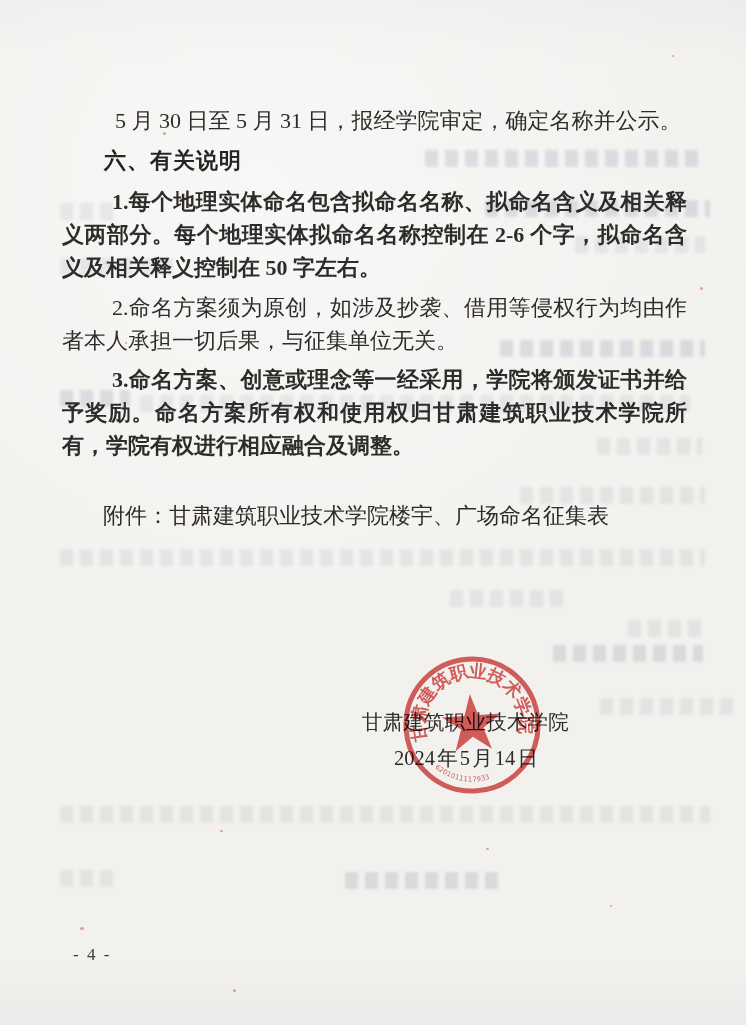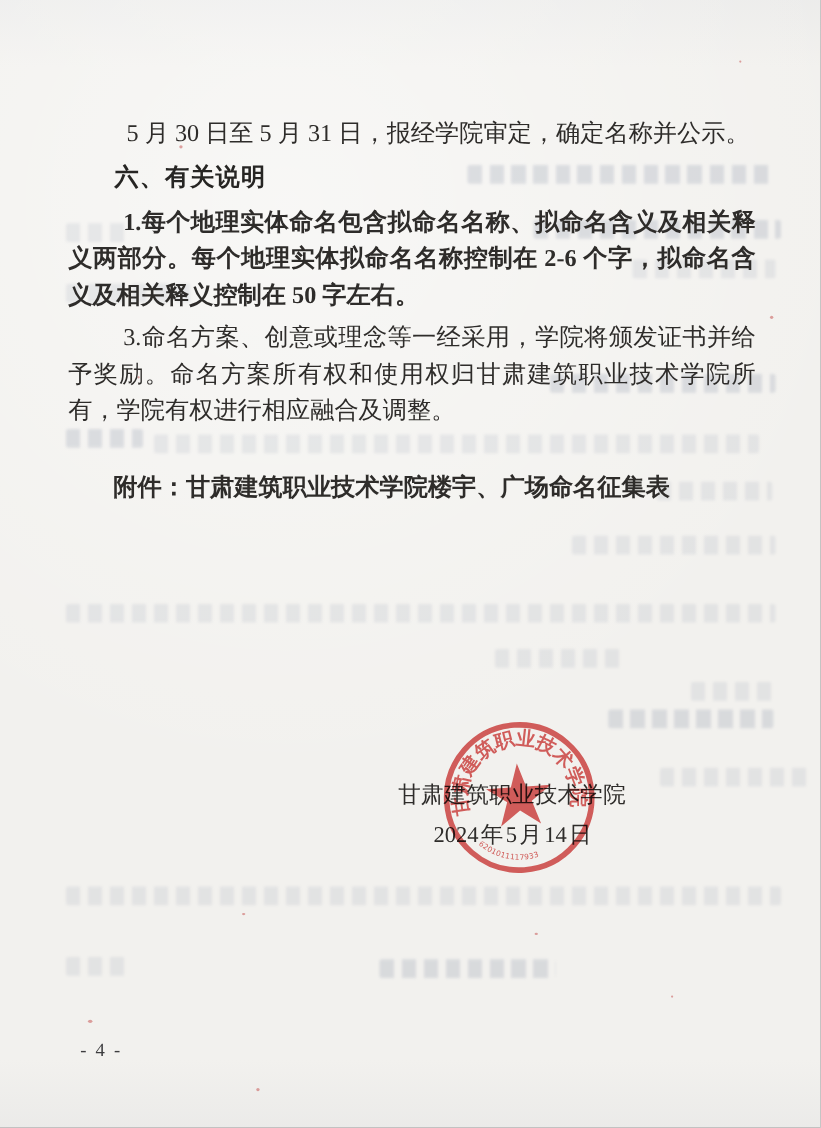--- a/index.html
+++ b/index.html
@@ -29,23 +29,23 @@
   .p-intro{text-indent:53px;}
   .p-heading{
     margin-top:7px !important;
     text-indent:42px;
     font-family:Liberation Serif, serif;
     font-weight:700;font-size:22px;letter-spacing:1px;color:#262523;
   }
   .p-item{text-indent:50px;}
   .p-item1{margin-top:8px !important;font-weight:bold;}
   .p-item2{margin-top:7px !important;}
-  .p-item3{margin-top:6px !important;}
+  .p-item3{margin-top:6px !important;font-weight:bold;}
   .p-item4{margin-top:5px !important;}
-  .p-attachment{margin-top:37px !important;text-indent:41px;font-weight:bold;}
+  .p-attachment{margin-top:37px !important;text-indent:41px;}
   .signature{
     position:absolute;left:362px;top:708px;
     font-size:20.5px;letter-spacing:0.2px;white-space:nowrap;
   }
   .sign-date{
     position:absolute;left:394px;top:744px;
     font-size:20.5px;word-spacing:-3px;white-space:nowrap;
   }
   .pagenum{
     position:absolute;left:73px;top:945px;
@@ -112,20 +112,21 @@
   <div class="speck" style="left:486px;top:848px;width:3px;height:2px;"></div>
   <div class="speck" style="left:125px;top:342px;width:2px;height:2px;"></div>
   <div class="speck" style="left:672px;top:55px;width:2px;height:2px;"></div>
   <div class="speck" style="left:220px;top:830px;width:3px;height:2px;"></div>
   <div class="speck" style="left:610px;top:905px;width:2px;height:2px;"></div>
 
   <div class="content">
     <p class="p-intro">5 月 30 日至 5 月 31 日，报经学院审定，确定名称并公示。</p>
     <p class="p-heading">六、有关说明</p>
     <p class="p-item p-item1">1.每个地理实体命名包含拟命名名称、拟命名含义及相关释义两部分。每个地理实体拟命名名称控制在 2-6 个字，拟命名含义及相关释义控制在 50 字左右。</p>
+    <p class="p-item p-item2">2.命名方案须为原创，如涉及抄袭、借用等侵权行为均由作者本人承担一切后果，与征集单位无关。</p>
     <p class="p-item p-item3">3.命名方案、创意或理念等一经采用，学院将颁发证书并给予奖励。命名方案所有权和使用权归甘肃建筑职业技术学院所有，学院有权进行相应融合及调整。</p>
     <p class="p-attachment">附件：甘肃建筑职业技术学院楼宇、广场命名征集表</p>
   </div>
 
   <div class="signature">甘肃建筑职业技术学院</div>
   <div class="sign-date">2024 年 5 月 14 日</div>
 
   <svg class="seal" viewBox="-75 -75 150 150" xmlns="http://www.w3.org/2000/svg">
     <defs>
       <path id="ringPath" d="M -46.4 12.4 A 48 48 0 1 1 46.4 12.4" fill="none"></path>

